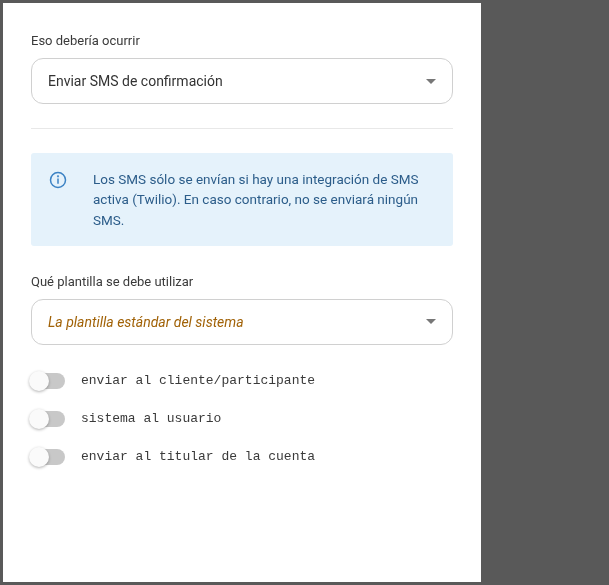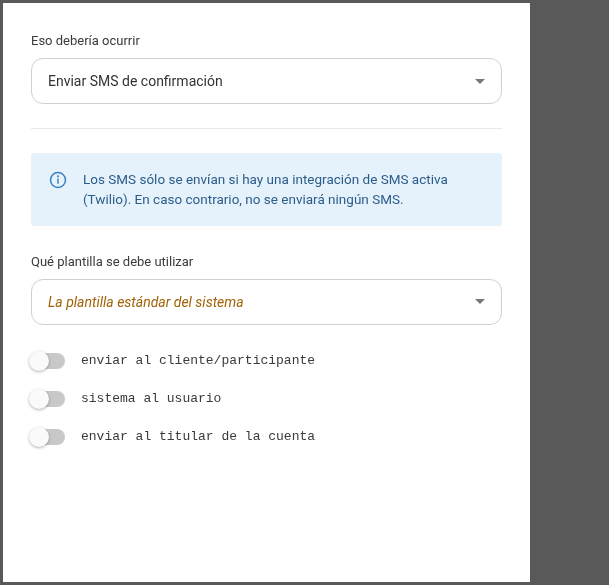--- a/index.html
+++ b/index.html
@@ -9,21 +9,21 @@
     }
     body {
       font-family: -apple-system, BlinkMacSystemFont, "Segoe UI", Roboto, "Helvetica Neue", Arial, sans-serif;
       background: #595959;
       width: 609px;
       height: 585px;
       overflow: hidden;
     }
     .modal {
       background: #ffffff;
-      width: 527px;
+      width: 478px;
       height: 579px;
       margin: 3px;
       position: relative;
       display: flex;
       flex-direction: column;
     }
     .content {
       padding: 30px 28px 0 28px;
       flex: 1;
     }
@@ -62,21 +62,21 @@
       height: 1px;
       background: #e8e8e8;
       margin: 24px 0;
     }
     .info-box {
       background: #e5f2fb;
       border-radius: 3px;
       padding: 16px 18px;
       display: flex;
       align-items: flex-start;
-      gap: 16px;
+      gap: 26px;
       margin-bottom: 28px;
     }
     .info-icon-wrapper {
       flex-shrink: 0;
       padding-top: 2px;
     }
     .info-text {
       font-size: 13.5px;
       color: #2c5d8a;
       line-height: 1.5;

